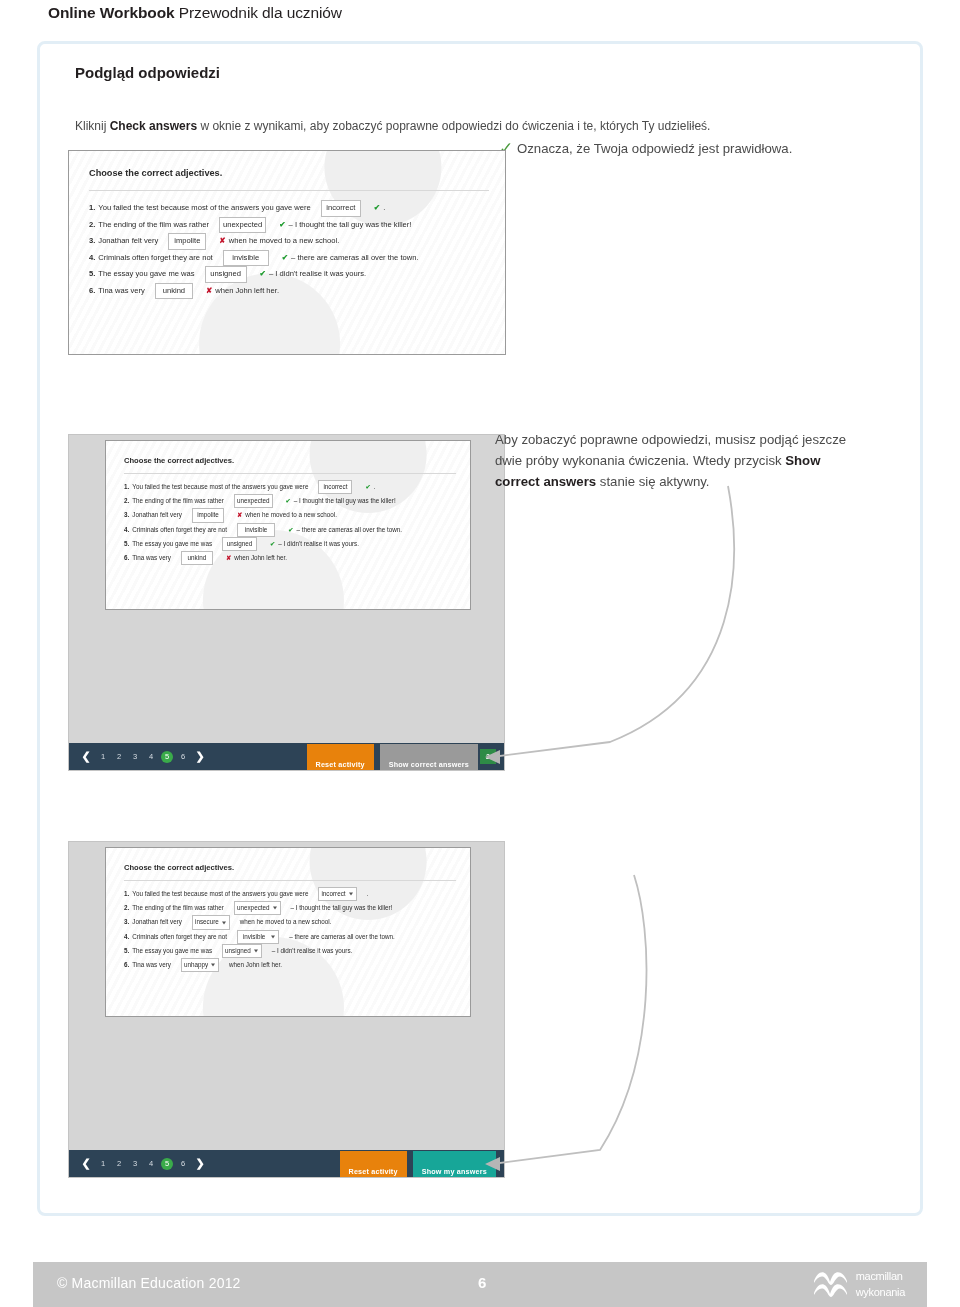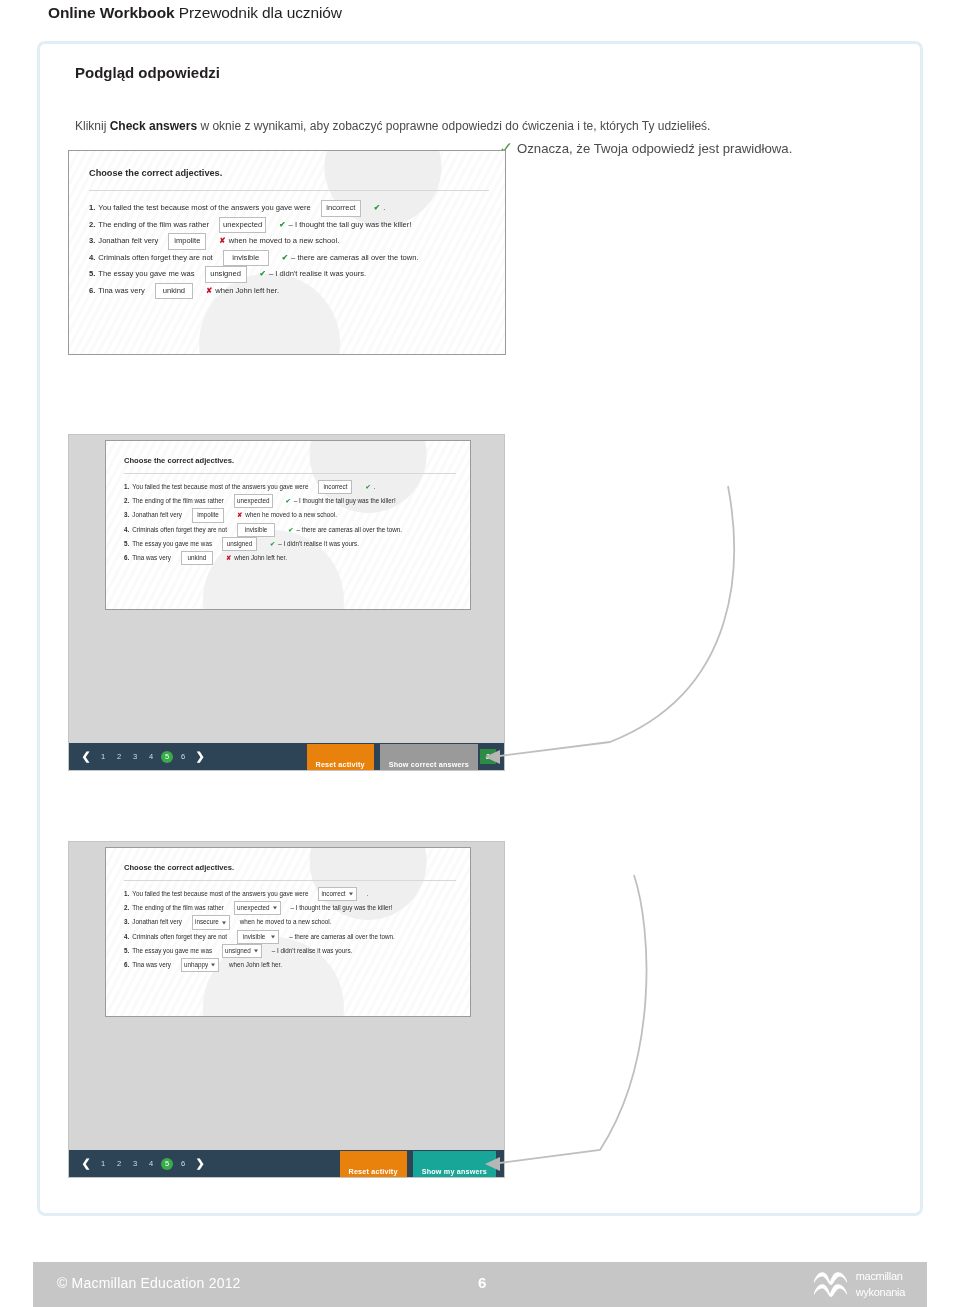--- a/index.html
+++ b/index.html
@@ -400,20 +400,29 @@
         <span class="tb-chev">❯</span>
       </div>
       <div class="tb-spacer"></div>
       <span class="tb-btn orange">Reset activity</span>
       <span style="width:6px"></span>
       <span class="tb-btn grey">Show correct answers</span>
       <span class="tb-badge">2</span>
     </div>
   </div>
 
+  <div class="callout" style="left:455px; top:385px; width:400px;">
+    <div>Aby zobaczyć poprawne odpowiedzi, musisz podjąć jeszcze</div>
+    <div>
+      <span>dwie próby wykonania ćwiczenia. Wtedy przycisk </span><span class="b">Show</span>
+    </div>
+    <div>
+      <span class="b">correct answers</span><span> stanie się aktywny.</span>
+    </div>
+  </div>
 
   <div class="app" style="left:28px; top:797px; width:437px; height:337px;">
 
     <div class="shot" style="left:36px; top:5px; width:366px; height:170px;">
       <div class="shot-inner">
         <div class="shot-q" style="left:18px; top:15px; font-size:7.6px;">Choose the correct adjectives.</div>
         <div class="shot-rule" style="left:18px; top:32px; width:332px;"></div>
         <div class="shot-list" style="left:18px; top:39px; font-size:6.3px; line-height:12.2px;">
           <div class="shot-item">
             <span class="num">1.</span>

